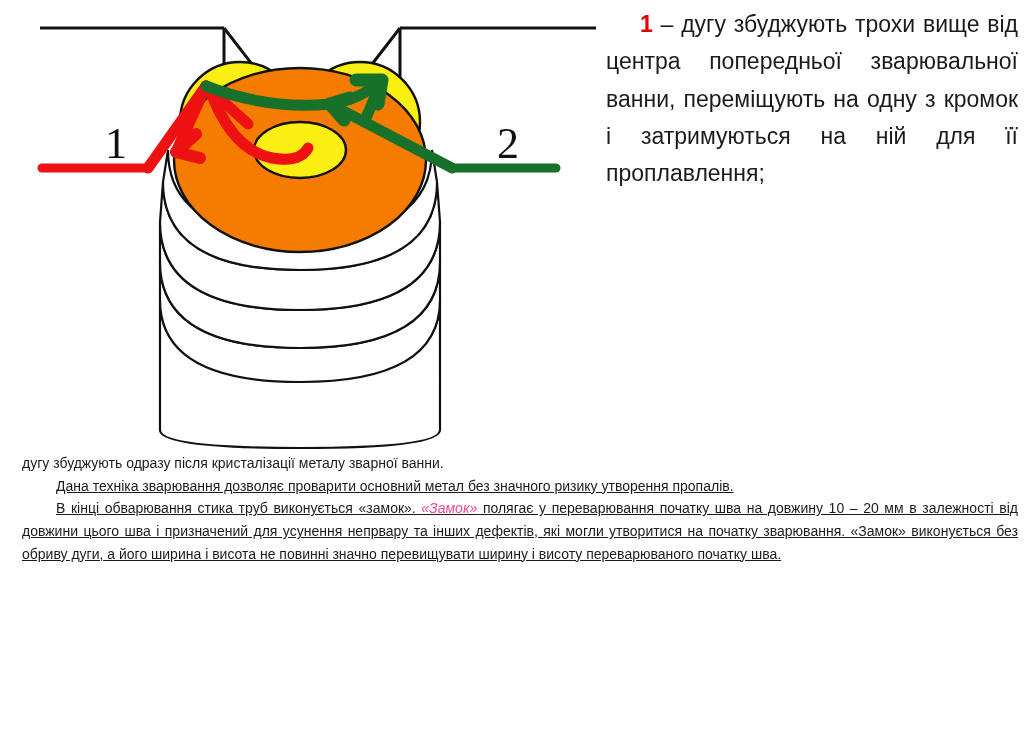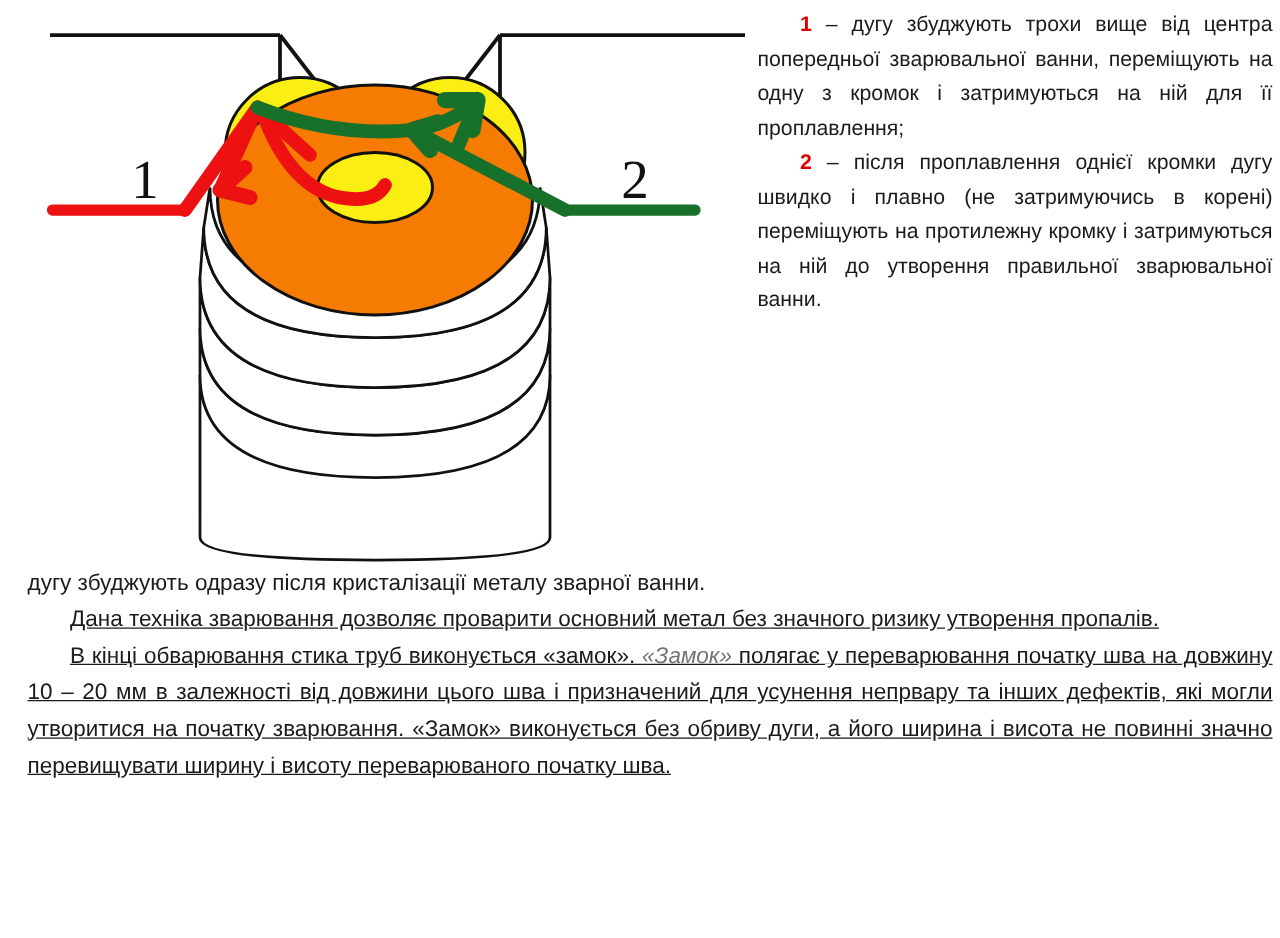--- a/index.html
+++ b/index.html
@@ -33,60 +33,60 @@
     font-weight: 400;
     fill: #111111;
   }
 
   
   #side-text {
     position: absolute;
     left: 606px;
     top: 6px;
     width: 412px;
-    font-size: 17px;
+    font-size: 23px;
     line-height: 1.62;
     text-align: justify;
     text-justify: inter-word;
   }
   #side-text p {
     margin: 0;
     text-indent: 34px;
   }
   #side-text p.no-just-last {
     text-align-last: left;
   }
 
   
   #bottom-text {
     position: absolute;
     left: 22px;
     top: 452px;
     width: 996px;
-    font-size: 18px;
+    font-size: 14px;
     line-height: 1.62;
     text-align: justify;
   }
   #bottom-text p {
     margin: 0;
   }
   #bottom-text p.indent {
     text-indent: 34px;
     text-decoration: underline;
   }
   #bottom-text p.flow {
     text-indent: 0;
   }
 
   .marker-red {
     color: #e00000;
     font-weight: bold;
   }
   .zamok-red {
-    color: #737373;
+    color: #ec4899;
     font-style: italic;
   }
 </style>
 </head>
 <body>
 
 <div id="diagram">
   <svg width="600" height="450" viewBox="0 0 600 450" xmlns="http://www.w3.org/2000/svg">
 
     <g>
@@ -136,23 +136,20 @@
 
     <text class="num-label" x="105" y="158">1</text>
     <text class="num-label" x="497" y="158">2</text>
   </svg>
 </div>
 
 <div id="side-text">
   <p>
     <span class="marker-red">1</span><span> – </span><span>дугу збуджують трохи вище від центра попередньої зварювальної ванни, переміщують на одну з кромок і затримуються на ній для її проплавлення;</span>
   </p>
-  <p>
-    <span class="marker-red">2</span><span> – </span><span>після проплавлення однієї кромки дугу швидко і плавно (не затримуючись в корені) переміщують на протилежну кромку і затримуються на ній до утворення правильної зварювальної ванни.</span>
-  </p>
 </div>
 
 <div id="bottom-text">
   <p class="flow no-just-last">дугу збуджують одразу після кристалізації металу зварної ванни.</p>
   <p class="indent">Дана техніка зварювання дозволяє проварити основний метал без значного ризику утворення пропалів.</p>
   <p class="indent">
     <span>В кінці обварювання стика труб виконується «замок». </span><span class="zamok-red">«Замок»</span><span> полягає у переварювання початку шва на довжину 10 – 20 мм в залежності від довжини цього шва і призначений для усунення непрвару та інших дефектів, які могли утворитися на початку зварювання. «Замок» виконується без обриву дуги, а його ширина і висота не повинні значно перевищувати ширину і висоту переварюваного початку шва.</span>
   </p>
 </div>
 

